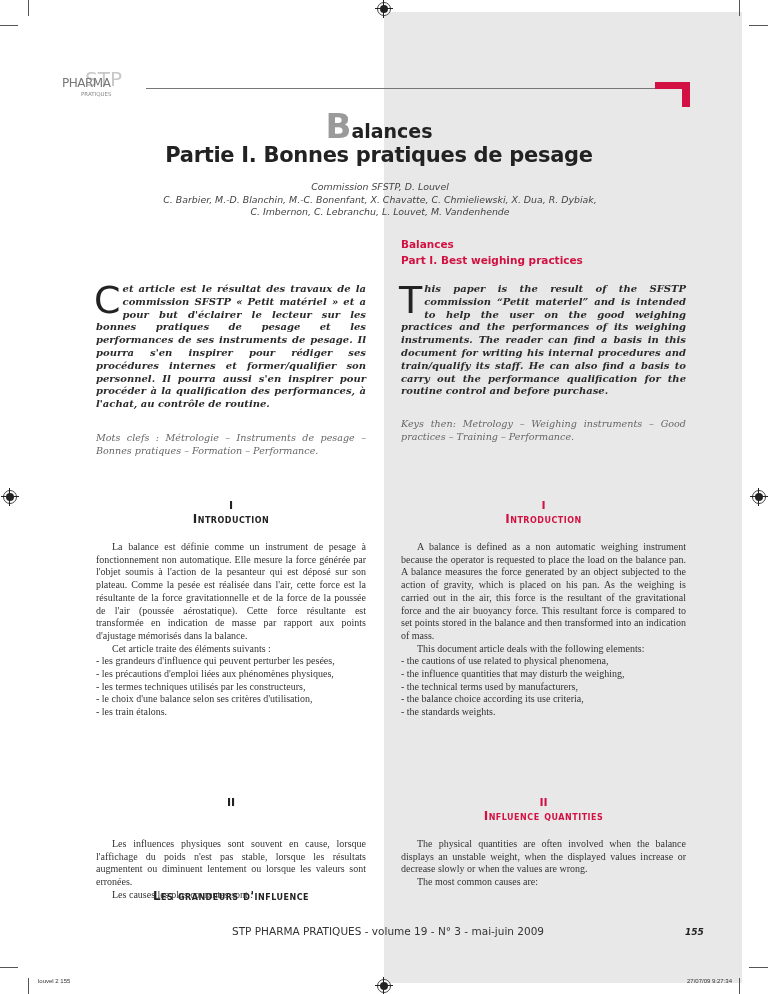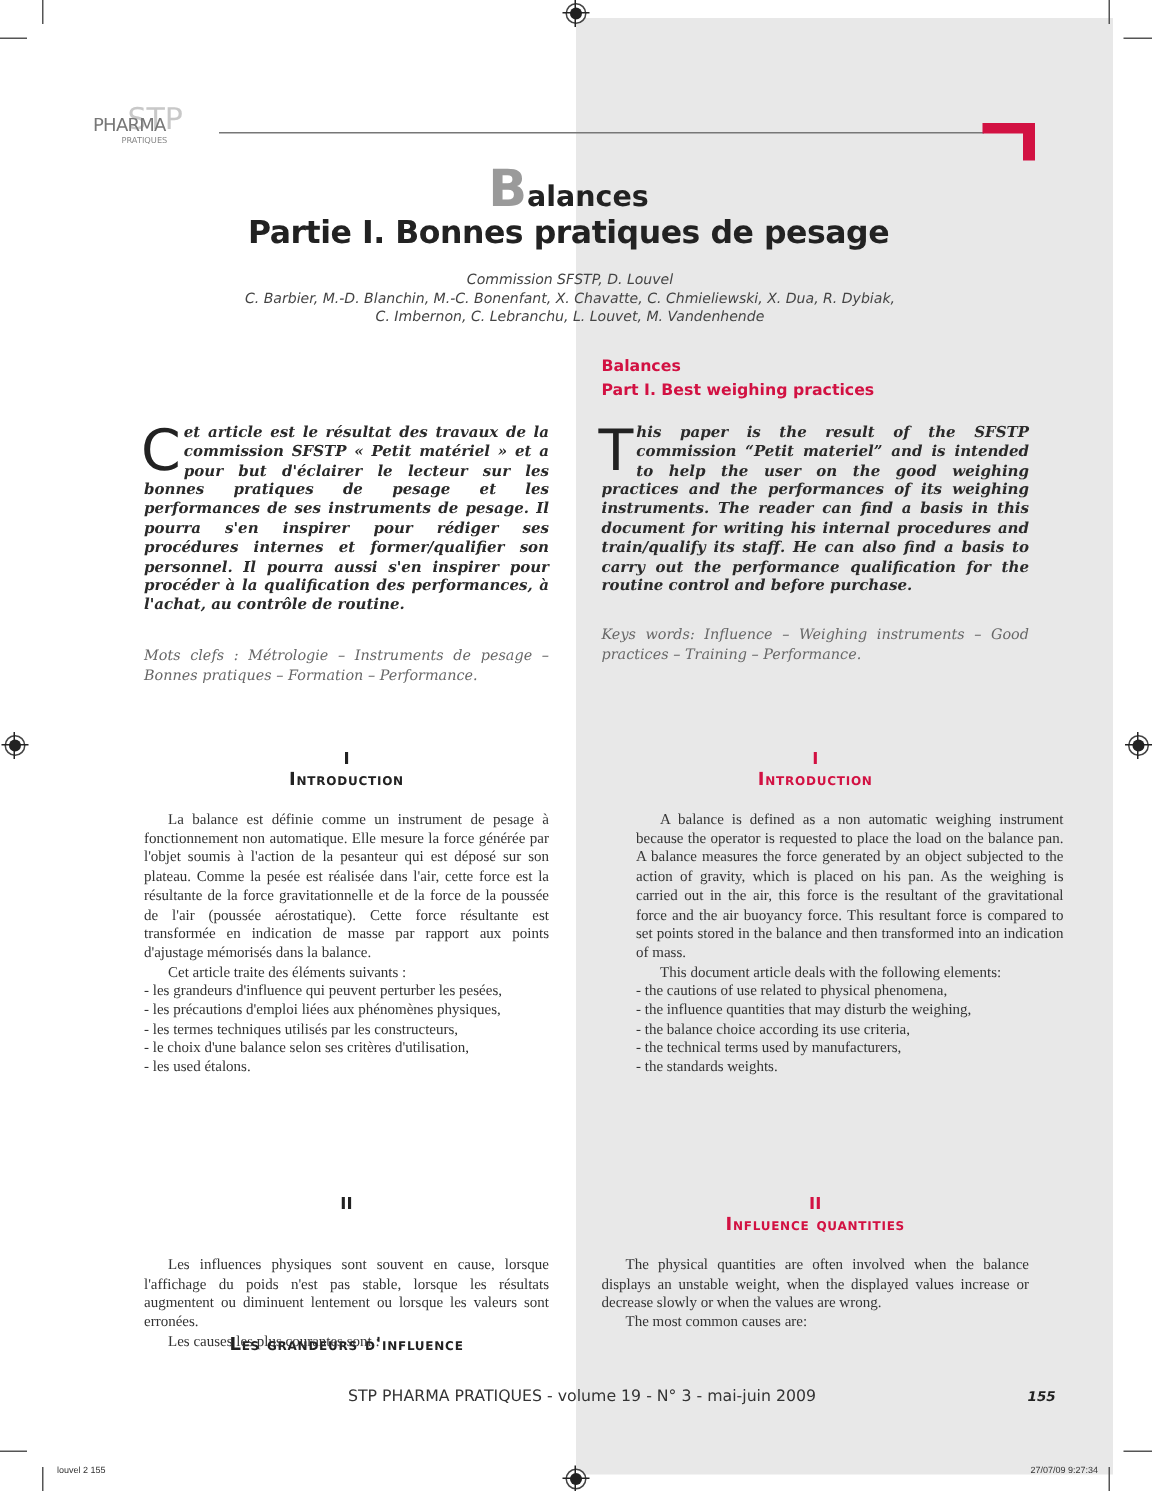--- a/index.html
+++ b/index.html
@@ -103,44 +103,44 @@
 </div>
 
 <div class="abstract fr">
   <span class="dropcap">C</span><span>et article est le résultat des travaux de la commission SFSTP « Petit matériel » et a pour but d'éclairer le lecteur sur les bonnes pratiques de pesage et les performances de ses instruments de pesage. Il pourra s'en inspirer pour rédiger ses procédures internes et former/qualifier son personnel. Il pourra aussi s'en inspirer pour procéder à la qualification des performances, à l'achat, au contrôle de routine.</span>
 </div>
 <div class="keywords fr">Mots clefs : Métrologie – Instruments de pesage – Bonnes pratiques – Formation – Performance.</div>
 
 <div class="abstract en">
   <span class="dropcap">T</span><span>his paper is the result of the SFSTP commission “Petit materiel” and is intended to help the user on the good weighing practices and the performances of its weighing instruments. The reader can find a basis in this document for writing his internal procedures and train/qualify its staff. He can also find a basis to carry out the performance qualification for the routine control and before purchase.</span>
 </div>
-<div class="keywords en">Keys words: Influence – Weighing instruments – Good practices – Training – Performance.</div>
+<div class="keywords en">Keys then: Metrology – Weighing instruments – Good practices – Training – Performance.</div>
 
 <div class="sec-num fr-col" style="top:499px;">I</div>
 <div class="sec-title fr-col" style="top:512px;">Introduction</div>
 <div class="sec-num en-col" style="top:499px;">I</div>
 <div class="sec-title en-col" style="top:512px;">Introduction</div>
 
 <div class="body fr" style="top:541px;">
   <p>La balance est définie comme un instrument de pesage à fonctionnement non automatique. Elle mesure la force générée par l'objet soumis à l'action de la pesanteur qui est déposé sur son plateau. Comme la pesée est réalisée dans l'air, cette force est la résultante de la force gravitationnelle et de la force de la poussée de l'air (poussée aérostatique). Cette force résultante est transformée en indication de masse par rapport aux points d'ajustage mémorisés dans la balance.</p>
   <p>Cet article traite des éléments suivants :</p>
   <p class="li">- les grandeurs d'influence qui peuvent perturber les pesées,</p>
   <p class="li">- les précautions d'emploi liées aux phénomènes physiques,</p>
   <p class="li">- les termes techniques utilisés par les constructeurs,</p>
   <p class="li">- le choix d'une balance selon ses critères d'utilisation,</p>
-  <p class="li">- les used étalons.</p>
+  <p class="li">- les train étalons.</p>
 </div>
 
-<div class="body en" style="top:541px;margin-left:23px;">
+<div class="body en" style="top:541px;">
   <p>A balance is defined as a non automatic weighing instrument because the operator is requested to place the load on the balance pan. A balance measures the force generated by an object subjected to the action of gravity, which is placed on his pan. As the weighing is carried out in the air, this force is the resultant of the gravitational force and the air buoyancy force. This resultant force is compared to set points stored in the balance and then transformed into an indication of mass.</p>
   <p>This document article deals with the following elements:</p>
   <p class="li">- the cautions of use related to physical phenomena,</p>
   <p class="li">- the influence quantities that may disturb the weighing,</p>
+  <p class="li">- the technical terms used by manufacturers,</p>
   <p class="li">- the balance choice according its use criteria,</p>
-  <p class="li">- the technical terms used by manufacturers,</p>
   <p class="li">- the standards weights.</p>
 </div>
 
 <div class="sec-num fr-col" style="top:796px;">II</div>
 <div class="sec-title fr-col" style="top:841px;margin-top:48px;">Les grandeurs d'influence</div>
 <div class="sec-num en-col" style="top:796px;">II</div>
 <div class="sec-title en-col" style="top:809px;">Influence quantities</div>
 
 <div class="body fr" style="top:838px;">
   <p>Les influences physiques sont souvent en cause, lorsque l'affichage du poids n'est pas stable, lorsque les résultats augmentent ou diminuent lentement ou lorsque les valeurs sont erronées.</p>

